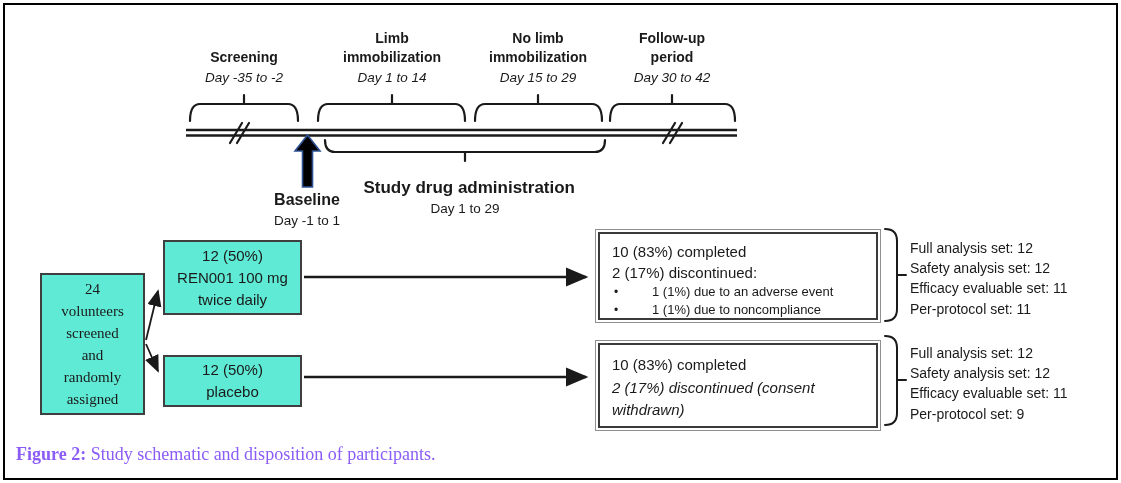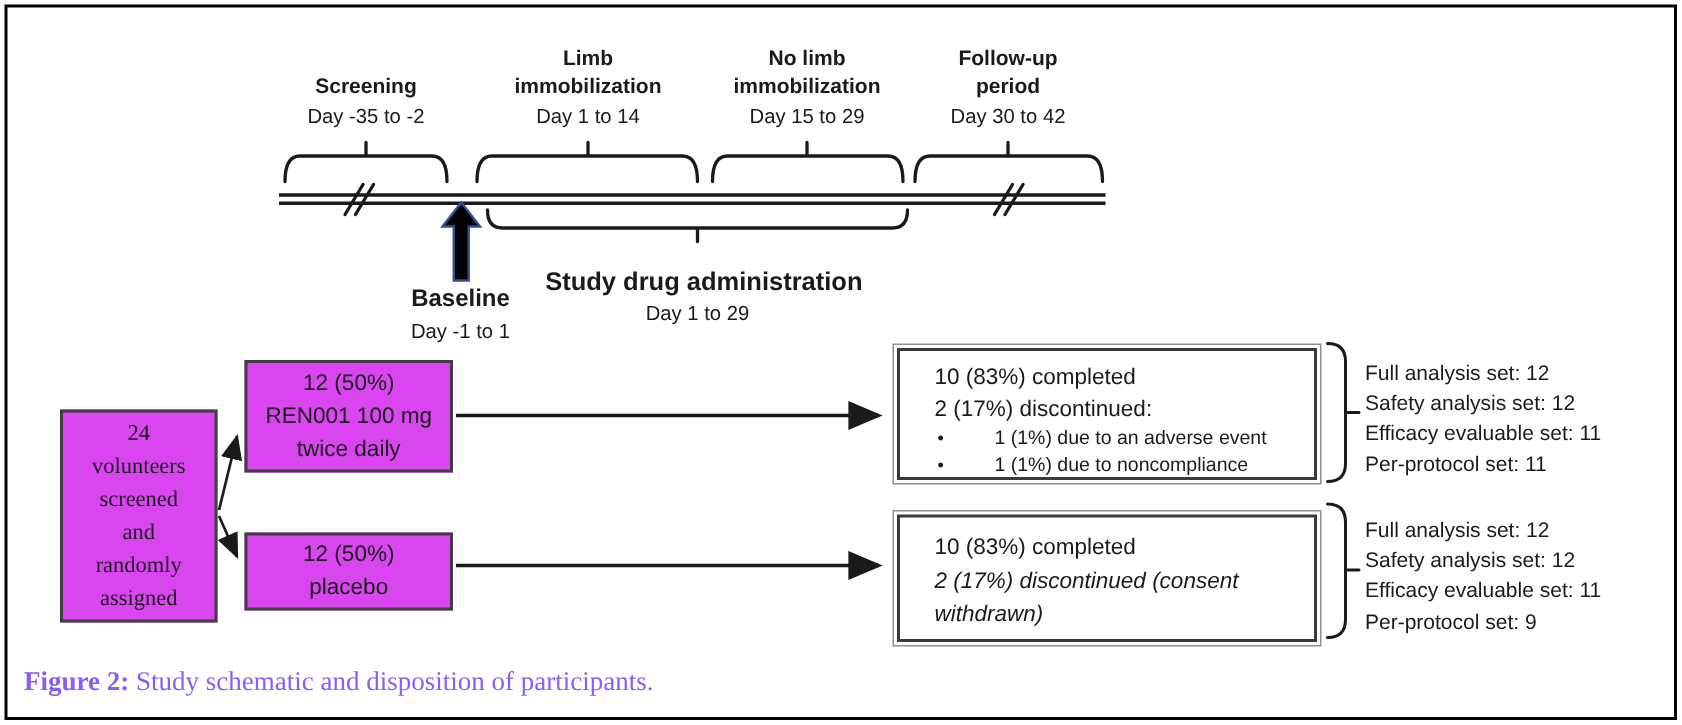--- a/index.html
+++ b/index.html
@@ -5,35 +5,35 @@
   * { margin:0; padding:0; box-sizing:border-box; }
   body { background:#fff; font-family:"Liberation Sans", sans-serif; color:#1a1a1a; }
   #stage { position:relative; width:1121px; height:483px; background:#fff; overflow:hidden; }
   #frame { position:absolute; left:3px; top:3px; right:3px; bottom:3px; border:2px solid #000; pointer-events:none; }
   svg.lines { position:absolute; left:0; top:0; }
 
   
   .phase { position:absolute; top:28px; text-align:center; }
   .phase .lab { font-weight:bold; font-size:14px; line-height:19px; min-height:39px;
                 display:flex; align-items:flex-end; justify-content:center; }
-  .phase .days { font-size:13.5px; line-height:17px; margin-top:2px; }
+  .phase .days { font-size:13.5px; line-height:17px; margin-top:2px;font-style:italic; }
 
   .annot { position:absolute; text-align:center; }
   .annot .lab { font-weight:bold; font-size:16px; line-height:20px; }
   .annot .days { font-size:13.5px; margin-top:3px; }
   .annot.drug .lab { font-size:17px;text-align:right; }
 
   
-  .box { position:absolute; background:#d946ef; border:2px solid #3f3f3f;
+  .box { position:absolute; background:#5eead4; border:2px solid #3f3f3f;
          display:flex; flex-direction:column; justify-content:center; text-align:center; }
   .box .ln { font-size:15px; line-height:22px; }
   .outbox { position:absolute; background:#fff; border:2px solid #3a3a3a;
             outline:1px solid #909090; outline-offset:2px; text-align:left; }
   .outbox .main { font-size:15px; line-height:21px; }
-  .outbox .pad { padding:7px 6px 0 23px; }
+  .outbox .pad { padding:7px 6px 0 12px; }
   .reason { display:flex; font-size:13px; line-height:18px; }
   .reason .dot { width:10px; font-size:12px; padding-left:2px; }
   .reason .txt { margin-left:30px; }
   .wrapnarrow { width:228px; }
 
   .sets { position:absolute; left:910px; font-size:14px; line-height:20.2px; }
 
   .caption { position:absolute; left:16px; top:444px; font-family:"Liberation Serif", serif;
              font-size:18px; color:#8b5cf6; }
   .caption .fl { font-weight:bold; }

